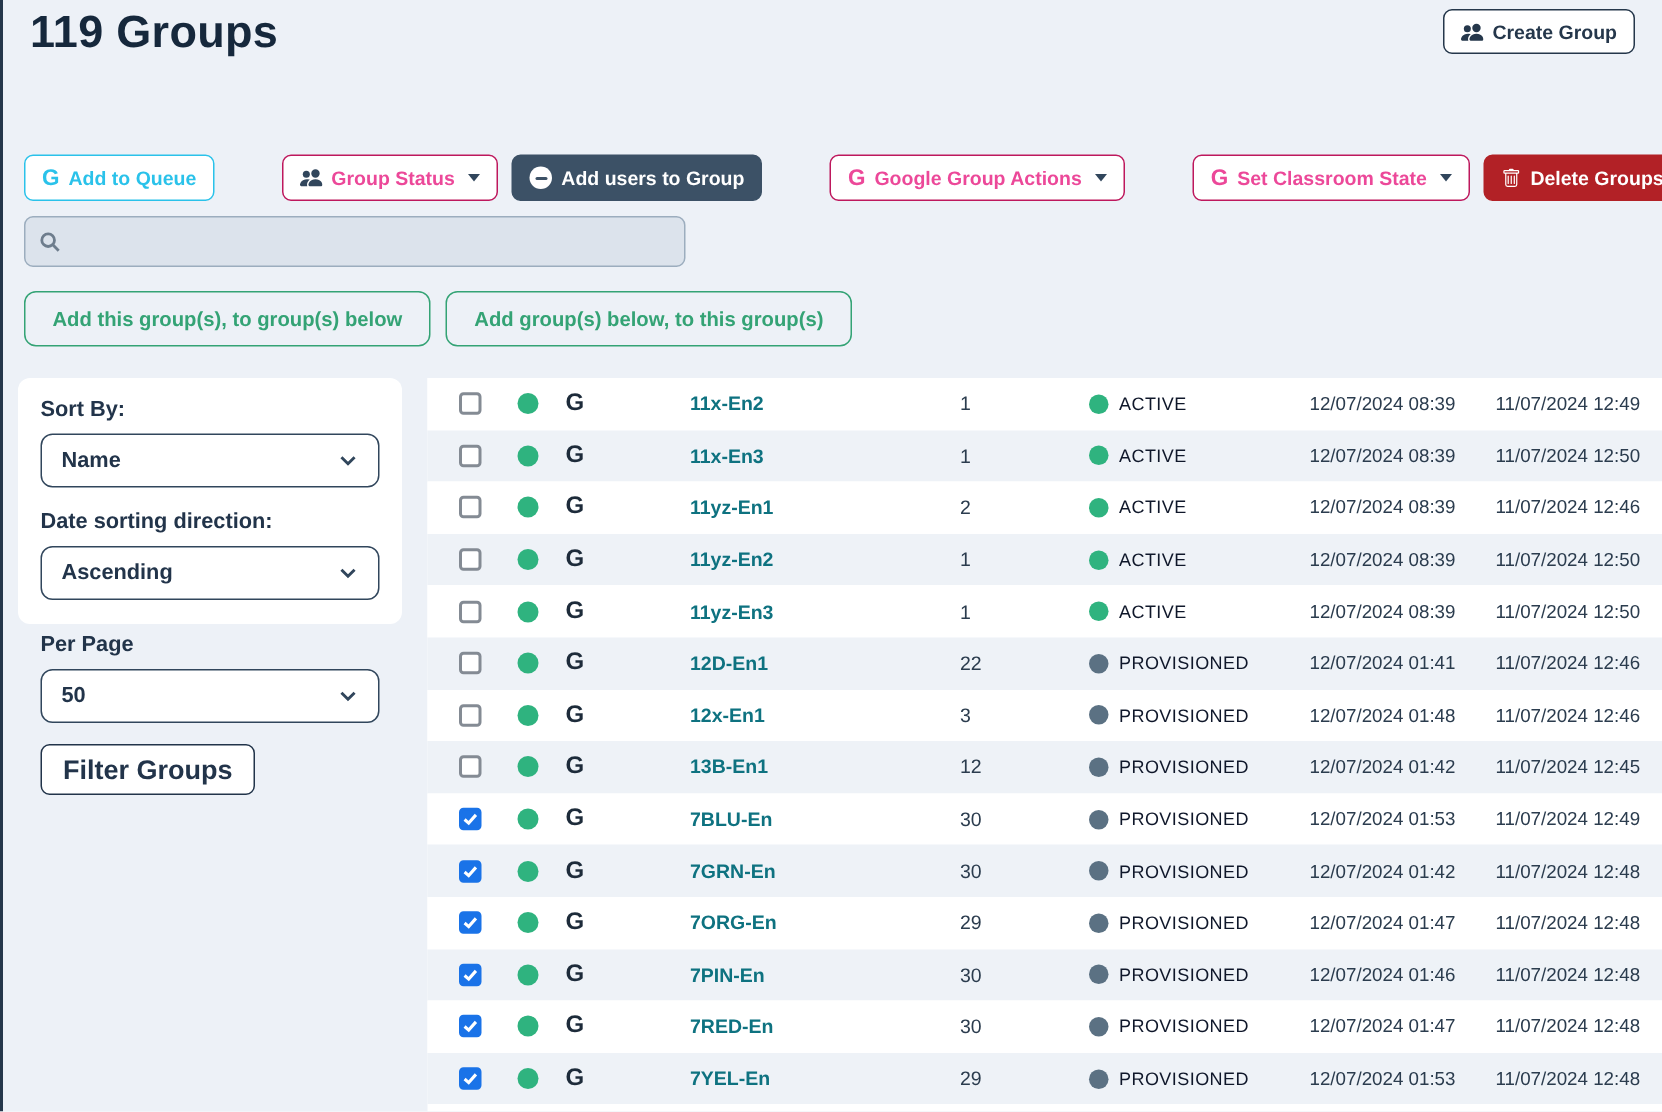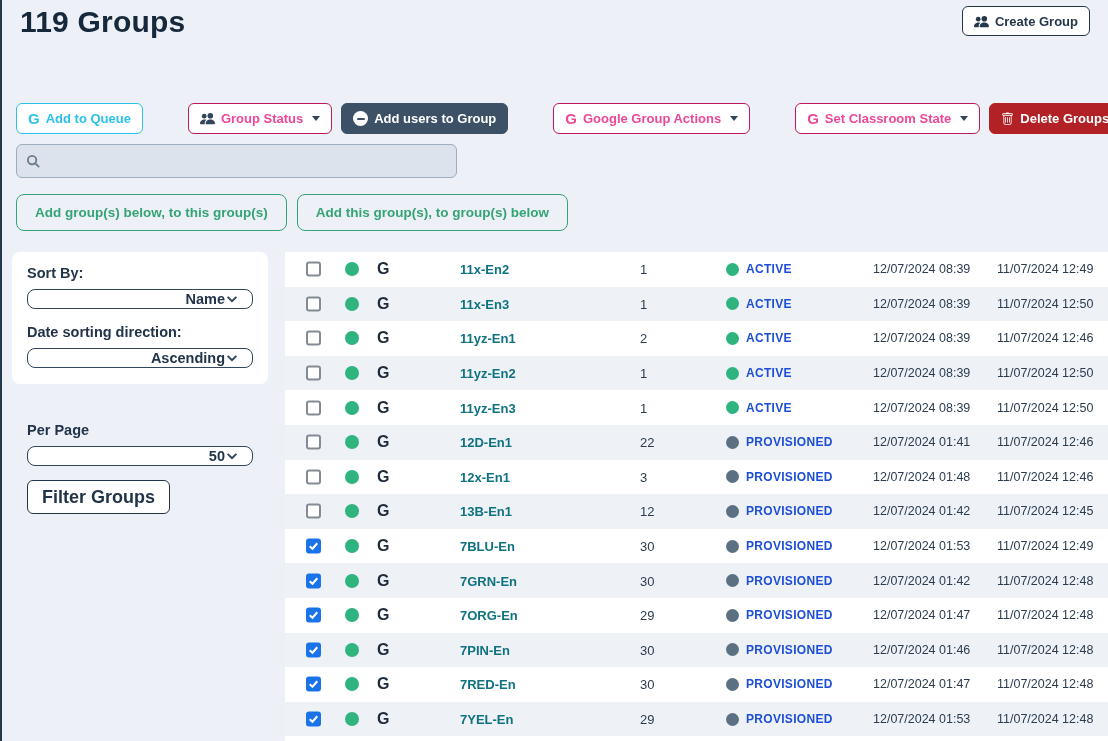--- a/index.html
+++ b/index.html
@@ -36,21 +36,21 @@
   .search-wrap svg { width:15px; height:15px; stroke:#6e7d8d; fill:none; stroke-width:2; flex:none; }
   .search-input { flex:1; border:none; outline:none; background:transparent; height:100%; font-size:14px; color:#22344a; padding-left:7px; font-family:"Liberation Sans", sans-serif; }
 
   
   .transfer-row { position:absolute; left:16px; top:194px; display:flex; gap:10px; }
   .tbtn { height:37px; display:flex; align-items:center; padding:0 18px; border:1px solid #34a375; border-radius:8px; color:#34a375; font-size:13.5px; font-weight:600; background:transparent; cursor:pointer; white-space:nowrap; }
 
   
   .sidebar-card { position:absolute; left:12px; top:252px; width:256px; background:#fff; border-radius:8px; padding:13px 15px 16px; }
   .side-label { font-size:14.5px; color:#22344a; font-weight:600; margin-bottom:8px; }
-  .sel { height:20px; border:1px solid #31465c; border-radius:8px; background:#fff; display:flex; align-items:center; justify-content:flex-end; padding:0 13px; font-size:14.5px; color:#22344a; font-weight:600; cursor:pointer; }
+  .sel { height:36px; border:1px solid #31465c; border-radius:8px; background:#fff; display:flex; align-items:center; justify-content:space-between; padding:0 13px; font-size:14.5px; color:#22344a; font-weight:600; cursor:pointer; }
   .sel svg { width:14px; height:14px; stroke:#31465c; fill:none; stroke-width:2.2; }
   .sel + .side-label { margin-top:15px; }
   .perpage-block { position:absolute; left:27px; top:422px; width:226px; }
   .filter-btn { margin-top:14px; height:34px; padding:0 14px; background:#fff; border:1.5px solid #22344a; border-radius:6px; color:#22344a; font-size:18px; font-weight:600; cursor:pointer; }
 
   
   .table-card { position:absolute; left:285px; top:252px; width:823px; height:489px; background:#fff; }
   .g-row { position:relative; height:34.6px; background:#fff; }
   .g-row.stripe { background:#eef2f7; }
   .g-row > * { position:absolute; top:50%; transform:translateY(-50%); }
@@ -59,21 +59,21 @@
   .row-checkbox.checked { background:#1a73e8; border-color:#1a73e8; }
   .row-checkbox.checked svg { display:block; }
   .sync-dot { left:60px; width:14px; height:14px; border-radius:50%; background:#2fb37f; }
   .g-glyph { left:92px; font-size:16px; font-weight:800; color:#1d2b3a; }
   .group-name { left:175px; font-size:13px; font-weight:700; color:#0e7280; cursor:pointer; }
   .member-count { left:355px; font-size:13px; color:#2b3c4e; }
   .status-wrap { left:441px; display:flex; align-items:center; gap:7px; }
   .status-dot { width:13px; height:13px; border-radius:50%; flex:none; }
   .status-dot.active { background:#2fb37f; }
   .status-dot.provisioned { background:#5b7183; }
-  .status-label { font-size:12px; font-weight:700; color:#1d4ed8; letter-spacing:0.3px; }
+  .status-label { font-size:12px; font-weight:400; color:#0f172a; letter-spacing:0.3px; }
   .date1 { left:588px; font-size:12.5px; color:#2b3c4e; }
   .date2 { left:712px; font-size:12.5px; color:#2b3c4e; }
 </style>
 </head>
 <body>
 
 <div class="page">
   <div class="left-edge"></div>
 
   <div class="page-title">119 Groups</div>
@@ -127,22 +127,22 @@
 
   <div class="search-wrap">
     <svg viewBox="0 0 16 16">
         <circle cx="6.5" cy="6.5" r="4.5"></circle>
         <line x1="10" y1="10" x2="14" y2="14"></line>
       </svg>
     <input class="search-input" type="text" value="" style="">
   </div>
 
   <div class="transfer-row">
+    <button class="tbtn">Add this group(s), to group(s) below</button>
     <button class="tbtn">Add group(s) below, to this group(s)</button>
-    <button class="tbtn">Add this group(s), to group(s) below</button>
   </div>
 
   <div class="sidebar-card">
     <div class="side-label">Sort By:</div>
     <div class="sel">
       <span>Name</span>
       <svg viewBox="0 0 16 16">
           <polyline points="3,5.5 8,10.5 13,5.5"></polyline>
         </svg>
     </div>

